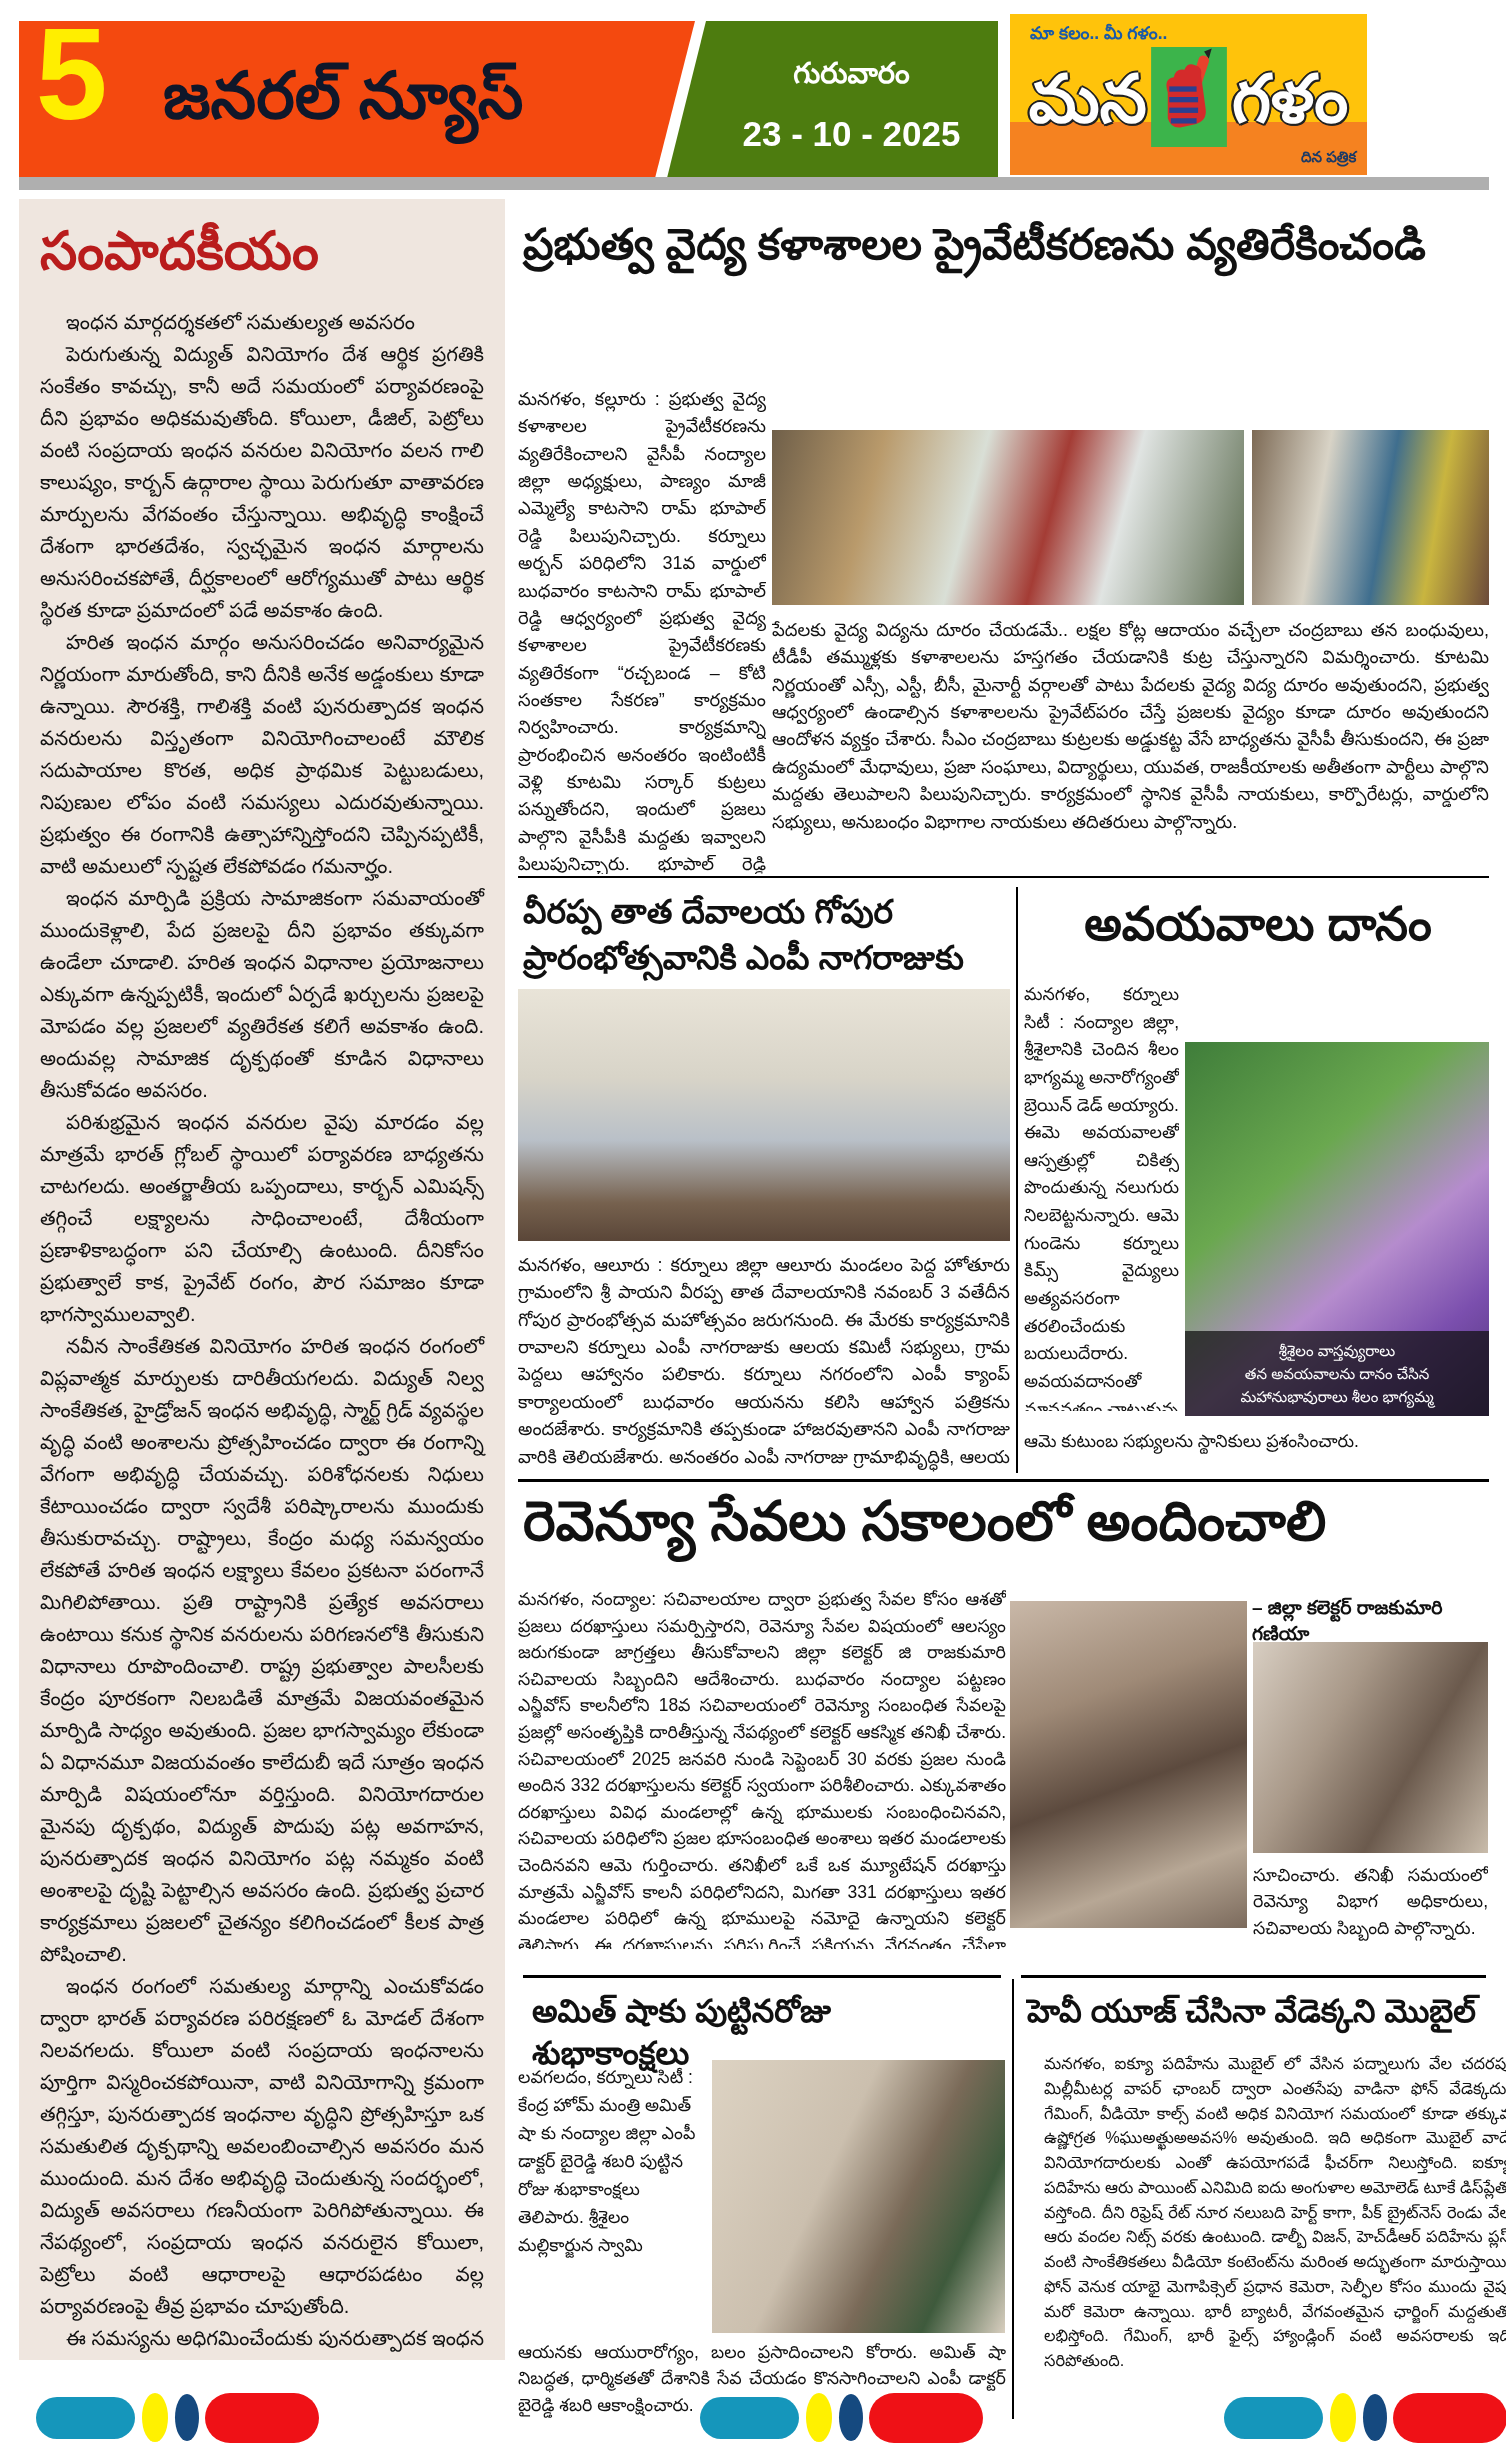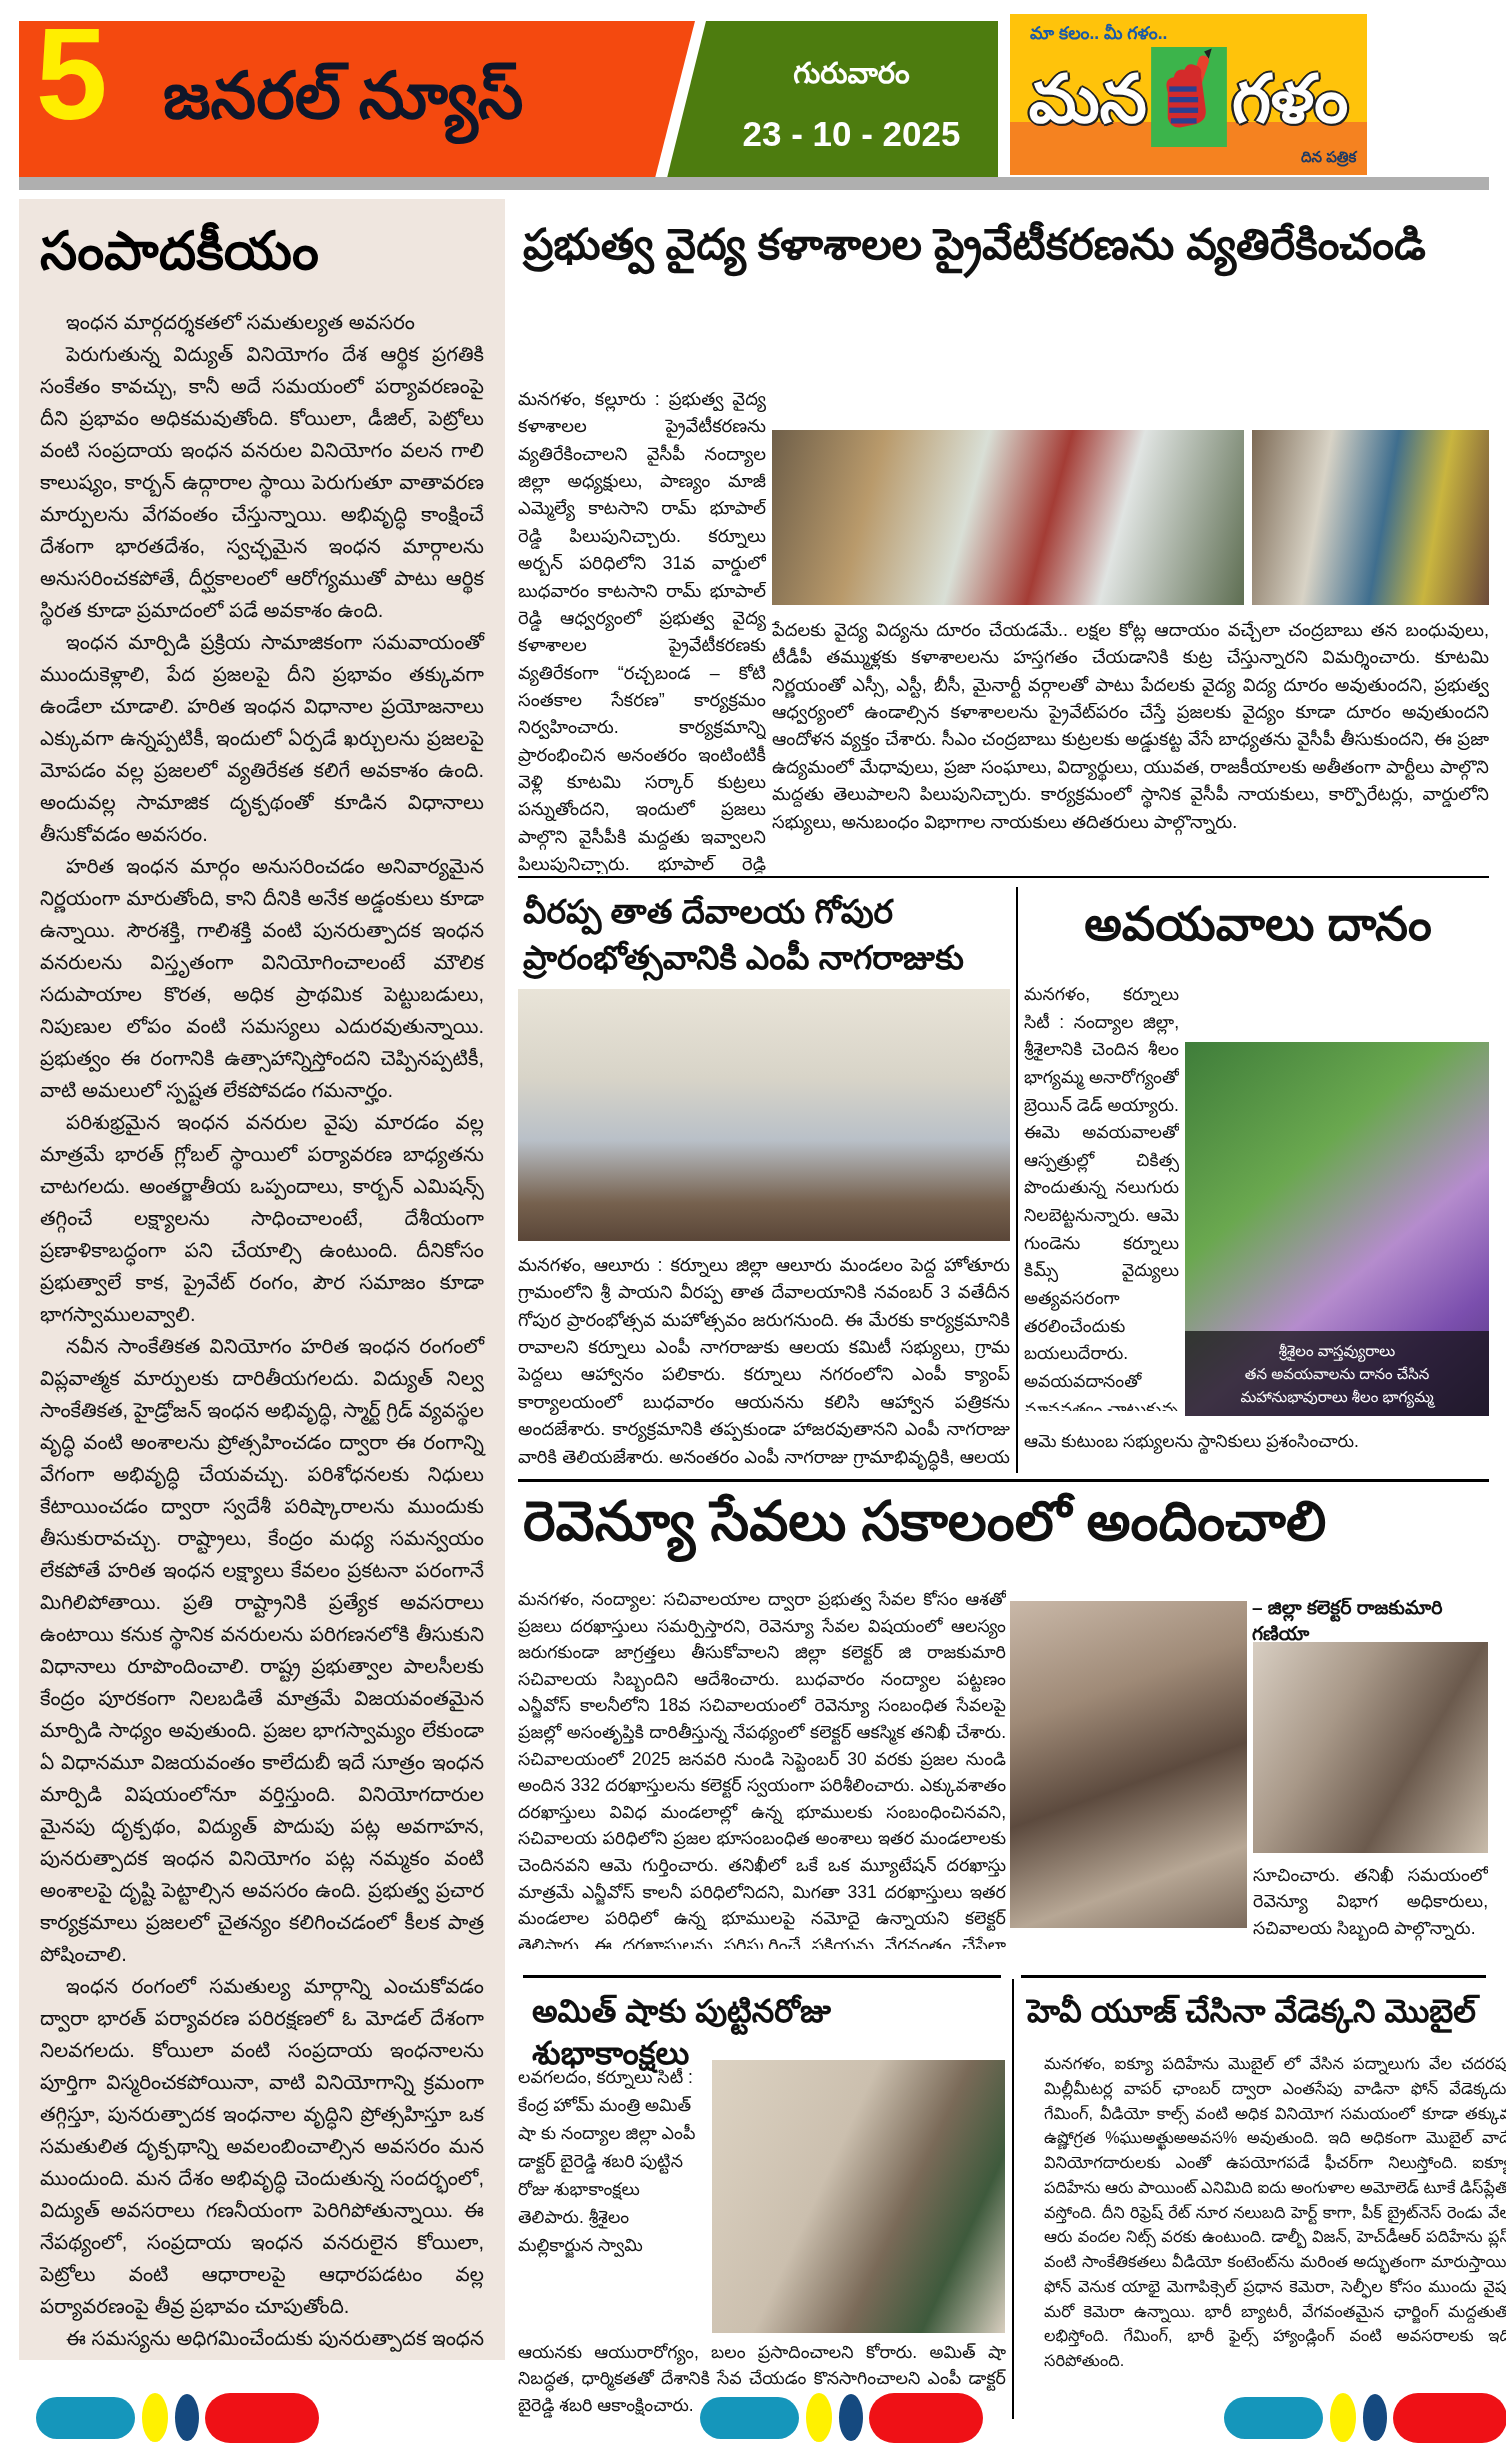--- a/index.html
+++ b/index.html
@@ -19,21 +19,21 @@
   #masthead{left:1010px;top:13.7px;width:357px;height:161px;
     background:linear-gradient(180deg,#FFC30B 0%,#FFC30B 67%,#F58220 67%,#F58220 100%);}
   #mh-tagline{position:absolute;left:20px;top:9px;font-size:17.5px;font-weight:bold;color:#1A5AA8;}
   #mh-row{position:absolute;left:6px;top:33px;width:345px;display:flex;align-items:center;justify-content:center;gap:4.6px;}
   .mh-word{font-size:67px;font-weight:bold;color:#fff;line-height:1;
     text-shadow:-2.3px 0 #222,2.3px 0 #222,0 -2.3px #222,0 2.3px #222,1.5px 1.5px #222,-1.5px -1.5px #222;}
   #mh-sub{position:absolute;right:10.6px;bottom:6px;font-size:15px;font-weight:bold;color:#1B3A66;}
   #gray-bar{left:19px;top:177px;width:1470px;height:13px;background:#AFAFAF;}
   
   #editorial{left:19px;top:199px;width:486px;height:2161px;background:#EFE6DF;box-sizing:border-box;padding:23px 21px;}
-  #ed-title{font-size:53px;font-weight:bold;color:#000000;margin:0 0 26px 0;line-height:1.1;}
+  #ed-title{font-size:53px;font-weight:bold;color:#b91c1c;margin:0 0 26px 0;line-height:1.1;}
   .ed-p{font-size:20px;line-height:1.6;text-align:justify;margin:0;text-indent:26px;}
   
   .bodytxt{font-size:18px;line-height:1.52;text-align:justify;}
   .rule-h{background:#000;}
   .rule-v{background:#000;}
   
   #med-headline{left:523px;top:219px;width:966px;font-size:43px;font-weight:bold;line-height:1.2;}
   #bullet-box{left:743px;top:298px;width:746px;height:128px;border:2.3px solid #111;box-sizing:border-box;
     padding:6px 13.7px;display:flex;flex-direction:column;justify-content:space-around;}
   .bullet-line{font-size:20.5px;font-weight:bold;line-height:1.3;}
@@ -111,22 +111,22 @@
       <span class="mh-word">గళం</span>
     </div>
     <div id="mh-sub">దిన పత్రిక</div>
   </div>
   <div class="abs" id="gray-bar"></div>
 
   <div class="abs nv" id="editorial">
     <div id="ed-title">సంపాదకీయం</div>
     <p class="ed-p">ఇంధన మార్గదర్శకతలో సమతుల్యత అవసరం</p>
     <p class="ed-p">పెరుగుతున్న విద్యుత్ వినియోగం దేశ ఆర్థిక ప్రగతికి సంకేతం కావచ్చు, కానీ అదే సమయంలో పర్యావరణంపై దీని ప్రభావం అధికమవుతోంది. కోయిలా, డీజిల్, పెట్రోలు వంటి సంప్రదాయ ఇంధన వనరుల వినియోగం వలన గాలి కాలుష్యం, కార్బన్ ఉద్గారాల స్థాయి పెరుగుతూ వాతావరణ మార్పులను వేగవంతం చేస్తున్నాయి. అభివృద్ధి కాంక్షించే దేశంగా భారతదేశం, స్వచ్ఛమైన ఇంధన మార్గాలను అనుసరించకపోతే, దీర్ఘకాలంలో ఆరోగ్యముతో పాటు ఆర్థిక స్థిరత కూడా ప్రమాదంలో పడే అవకాశం ఉంది.</p>
+    <p class="ed-p">హరిత ఇంధన మార్గం అనుసరించడం అనివార్యమైన నిర్ణయంగా మారుతోంది, కాని దీనికి అనేక అడ్డంకులు కూడా ఉన్నాయి. సౌరశక్తి, గాలిశక్తి వంటి పునరుత్పాదక ఇంధన వనరులను విస్తృతంగా వినియోగించాలంటే మౌలిక సదుపాయాల కొరత, అధిక ప్రాథమిక పెట్టుబడులు, నిపుణుల లోపం వంటి సమస్యలు ఎదురవుతున్నాయి. ప్రభుత్వం ఈ రంగానికి ఉత్సాహాన్నిస్తోందని చెప్పినప్పటికీ, వాటి అమలులో స్పష్టత లేకపోవడం గమనార్హం.</p>
     <p class="ed-p">ఇంధన మార్పిడి ప్రక్రియ సామాజికంగా సమవాయంతో ముందుకెళ్లాలి, పేద ప్రజలపై దీని ప్రభావం తక్కువగా ఉండేలా చూడాలి. హరిత ఇంధన విధానాల ప్రయోజనాలు ఎక్కువగా ఉన్నప్పటికీ, ఇందులో ఏర్పడే ఖర్చులను ప్రజలపై మోపడం వల్ల ప్రజలలో వ్యతిరేకత కలిగే అవకాశం ఉంది. అందువల్ల సామాజిక దృక్పథంతో కూడిన విధానాలు తీసుకోవడం అవసరం.</p>
-    <p class="ed-p">హరిత ఇంధన మార్గం అనుసరించడం అనివార్యమైన నిర్ణయంగా మారుతోంది, కాని దీనికి అనేక అడ్డంకులు కూడా ఉన్నాయి. సౌరశక్తి, గాలిశక్తి వంటి పునరుత్పాదక ఇంధన వనరులను విస్తృతంగా వినియోగించాలంటే మౌలిక సదుపాయాల కొరత, అధిక ప్రాథమిక పెట్టుబడులు, నిపుణుల లోపం వంటి సమస్యలు ఎదురవుతున్నాయి. ప్రభుత్వం ఈ రంగానికి ఉత్సాహాన్నిస్తోందని చెప్పినప్పటికీ, వాటి అమలులో స్పష్టత లేకపోవడం గమనార్హం.</p>
     <p class="ed-p">పరిశుభ్రమైన ఇంధన వనరుల వైపు మారడం వల్ల మాత్రమే భారత్ గ్లోబల్ స్థాయిలో పర్యావరణ బాధ్యతను చాటగలదు. అంతర్జాతీయ ఒప్పందాలు, కార్బన్ ఎమిషన్స్ తగ్గించే లక్ష్యాలను సాధించాలంటే, దేశీయంగా ప్రణాళికాబద్ధంగా పని చేయాల్సి ఉంటుంది. దీనికోసం ప్రభుత్వాలే కాక, ప్రైవేట్ రంగం, పౌర సమాజం కూడా భాగస్వాములవ్వాలి.</p>
     <p class="ed-p">నవీన సాంకేతికత వినియోగం హరిత ఇంధన రంగంలో విప్లవాత్మక మార్పులకు దారితీయగలదు. విద్యుత్ నిల్వ సాంకేతికత, హైడ్రోజన్ ఇంధన అభివృద్ధి, స్మార్ట్ గ్రిడ్ వ్యవస్థల వృద్ధి వంటి అంశాలను ప్రోత్సహించడం ద్వారా ఈ రంగాన్ని వేగంగా అభివృద్ధి చేయవచ్చు. పరిశోధనలకు నిధులు కేటాయించడం ద్వారా స్వదేశీ పరిష్కారాలను ముందుకు తీసుకురావచ్చు. రాష్ట్రాలు, కేంద్రం మధ్య సమన్వయం లేకపోతే హరిత ఇంధన లక్ష్యాలు కేవలం ప్రకటనా పరంగానే మిగిలిపోతాయి. ప్రతి రాష్ట్రానికి ప్రత్యేక అవసరాలు ఉంటాయి కనుక స్థానిక వనరులను పరిగణనలోకి తీసుకుని విధానాలు రూపొందించాలి. రాష్ట్ర ప్రభుత్వాల పాలసీలకు కేంద్రం పూరకంగా నిలబడితే మాత్రమే విజయవంతమైన మార్పిడి సాధ్యం అవుతుంది. ప్రజల భాగస్వామ్యం లేకుండా ఏ విధానమూ విజయవంతం కాలేదుబీ ఇదే సూత్రం ఇంధన మార్పిడి విషయంలోనూ వర్తిస్తుంది. వినియోగదారుల మైనపు దృక్పథం, విద్యుత్ పొదుపు పట్ల అవగాహన, పునరుత్పాదక ఇంధన వినియోగం పట్ల నమ్మకం వంటి అంశాలపై దృష్టి పెట్టాల్సిన అవసరం ఉంది. ప్రభుత్వ ప్రచార కార్యక్రమాలు ప్రజలలో చైతన్యం కలిగించడంలో కీలక పాత్ర పోషించాలి.</p>
     <p class="ed-p">ఇంధన రంగంలో సమతుల్య మార్గాన్ని ఎంచుకోవడం ద్వారా భారత్ పర్యావరణ పరిరక్షణలో ఓ మోడల్ దేశంగా నిలవగలదు. కోయిలా వంటి సంప్రదాయ ఇంధనాలను పూర్తిగా విస్మరించకపోయినా, వాటి వినియోగాన్ని క్రమంగా తగ్గిస్తూ, పునరుత్పాదక ఇంధనాల వృద్ధిని ప్రోత్సహిస్తూ ఒక సమతులిత దృక్పథాన్ని అవలంబించాల్సిన అవసరం మన ముందుంది. మన దేశం అభివృద్ధి చెందుతున్న సందర్భంలో, విద్యుత్ అవసరాలు గణనీయంగా పెరిగిపోతున్నాయి. ఈ నేపథ్యంలో, సంప్రదాయ ఇంధన వనరులైన కోయిలా, పెట్రోలు వంటి ఆధారాలపై ఆధారపడటం వల్ల పర్యావరణంపై తీవ్ర ప్రభావం చూపుతోంది.</p>
     <p class="ed-p">ఈ సమస్యను అధిగమించేందుకు పునరుత్పాదక ఇంధన వనరుల వైపు దృష్టి సారించాల్సిన అవసరం ఉంది. అయితే, ఈ మార్పు అంత సులువు కాదు. పెట్టుబడుల లేమి, సాంకేతిక పరిమితులు, పాలసీ స్థాయిలో స్థిరత లేకపోవడం వంటి అడ్డంకులు ఎన్నో. ప్రజానుకూల ప్రయోజనాల దృక్పథంతో పెట్టుబడులను ఈ మార్గంపై అనుసరించడం అత్యవసరం. ఇంధన మార్పిడి ప్రక్రియలో పేద మరియు మధ్యతరగతి ప్రజలపై భారం పడకుండా ఉండేలా జాగ్రత్తలు తీసుకోవాలి. కార్బన్ ఉద్గారాలను తగ్గించడమే కాకుండా, వాతావరణ మార్పులను ఎదుర్కొనే దిశగా దేశం ముందుకు సాగాలి.</p>
 
   </div>
 
   <div class="abs" id="med-headline">ప్రభుత్వ వైద్య కళాశాలల ప్రైవేటీకరణను వ్యతిరేకించండి</div>
   <div class="abs nv bodytxt" id="med-col1">మనగళం, కల్లూరు : ప్రభుత్వ వైద్య కళాశాలల ప్రైవేటీకరణను వ్యతిరేకించాలని వైసీపీ నంద్యాల జిల్లా అధ్యక్షులు, పాణ్యం మాజీ ఎమ్మెల్యే కాటసాని రామ్ భూపాల్ రెడ్డి పిలుపునిచ్చారు. కర్నూలు అర్బన్ పరిధిలోని 31వ వార్డులో బుధవారం కాటసాని రామ్ భూపాల్ రెడ్డి ఆధ్వర్యంలో ప్రభుత్వ వైద్య కళాశాలల ప్రైవేటీకరణకు వ్యతిరేకంగా “రచ్చబండ – కోటి సంతకాల సేకరణ” కార్యక్రమం నిర్వహించారు. కార్యక్రమాన్ని ప్రారంభించిన అనంతరం ఇంటింటికీ వెళ్లి కూటమి సర్కార్ కుట్రలు పన్నుతోందని, ఇందులో ప్రజలు పాల్గొని వైసీపీకి మద్దతు ఇవ్వాలని పిలుపునిచ్చారు. భూపాల్ రెడ్డి మాట్లాడుతూ మాజీ సీఎం వైఎస్ జగన్ హయాంలో మెరుగైన వైద్యం, వైద్య విద్య అందించాలని మెడికల్ కళాశాలల నిర్మాణానికి శ్రీకారం చుట్టారని, కోవిడ్ తర్వాత ఏడు కళాశాలలు పూర్తి చేశారని, అందుబాటులోకి తెచ్చారని గుర్తు చేశారు. ఎన్నికల కోడ్‌తో రెండు కళాశాలలు అందుబాటులోకి వచ్చాక ప్రభుత్వ మెడికల్ కళాశాలలను పీపీపీ పేరుతో ప్రైవేటీకరణ చేస్తున్నారని ఆరోపించారు. ఇది</div>
   <div class="abs ph" id="photo-med-a"></div>

